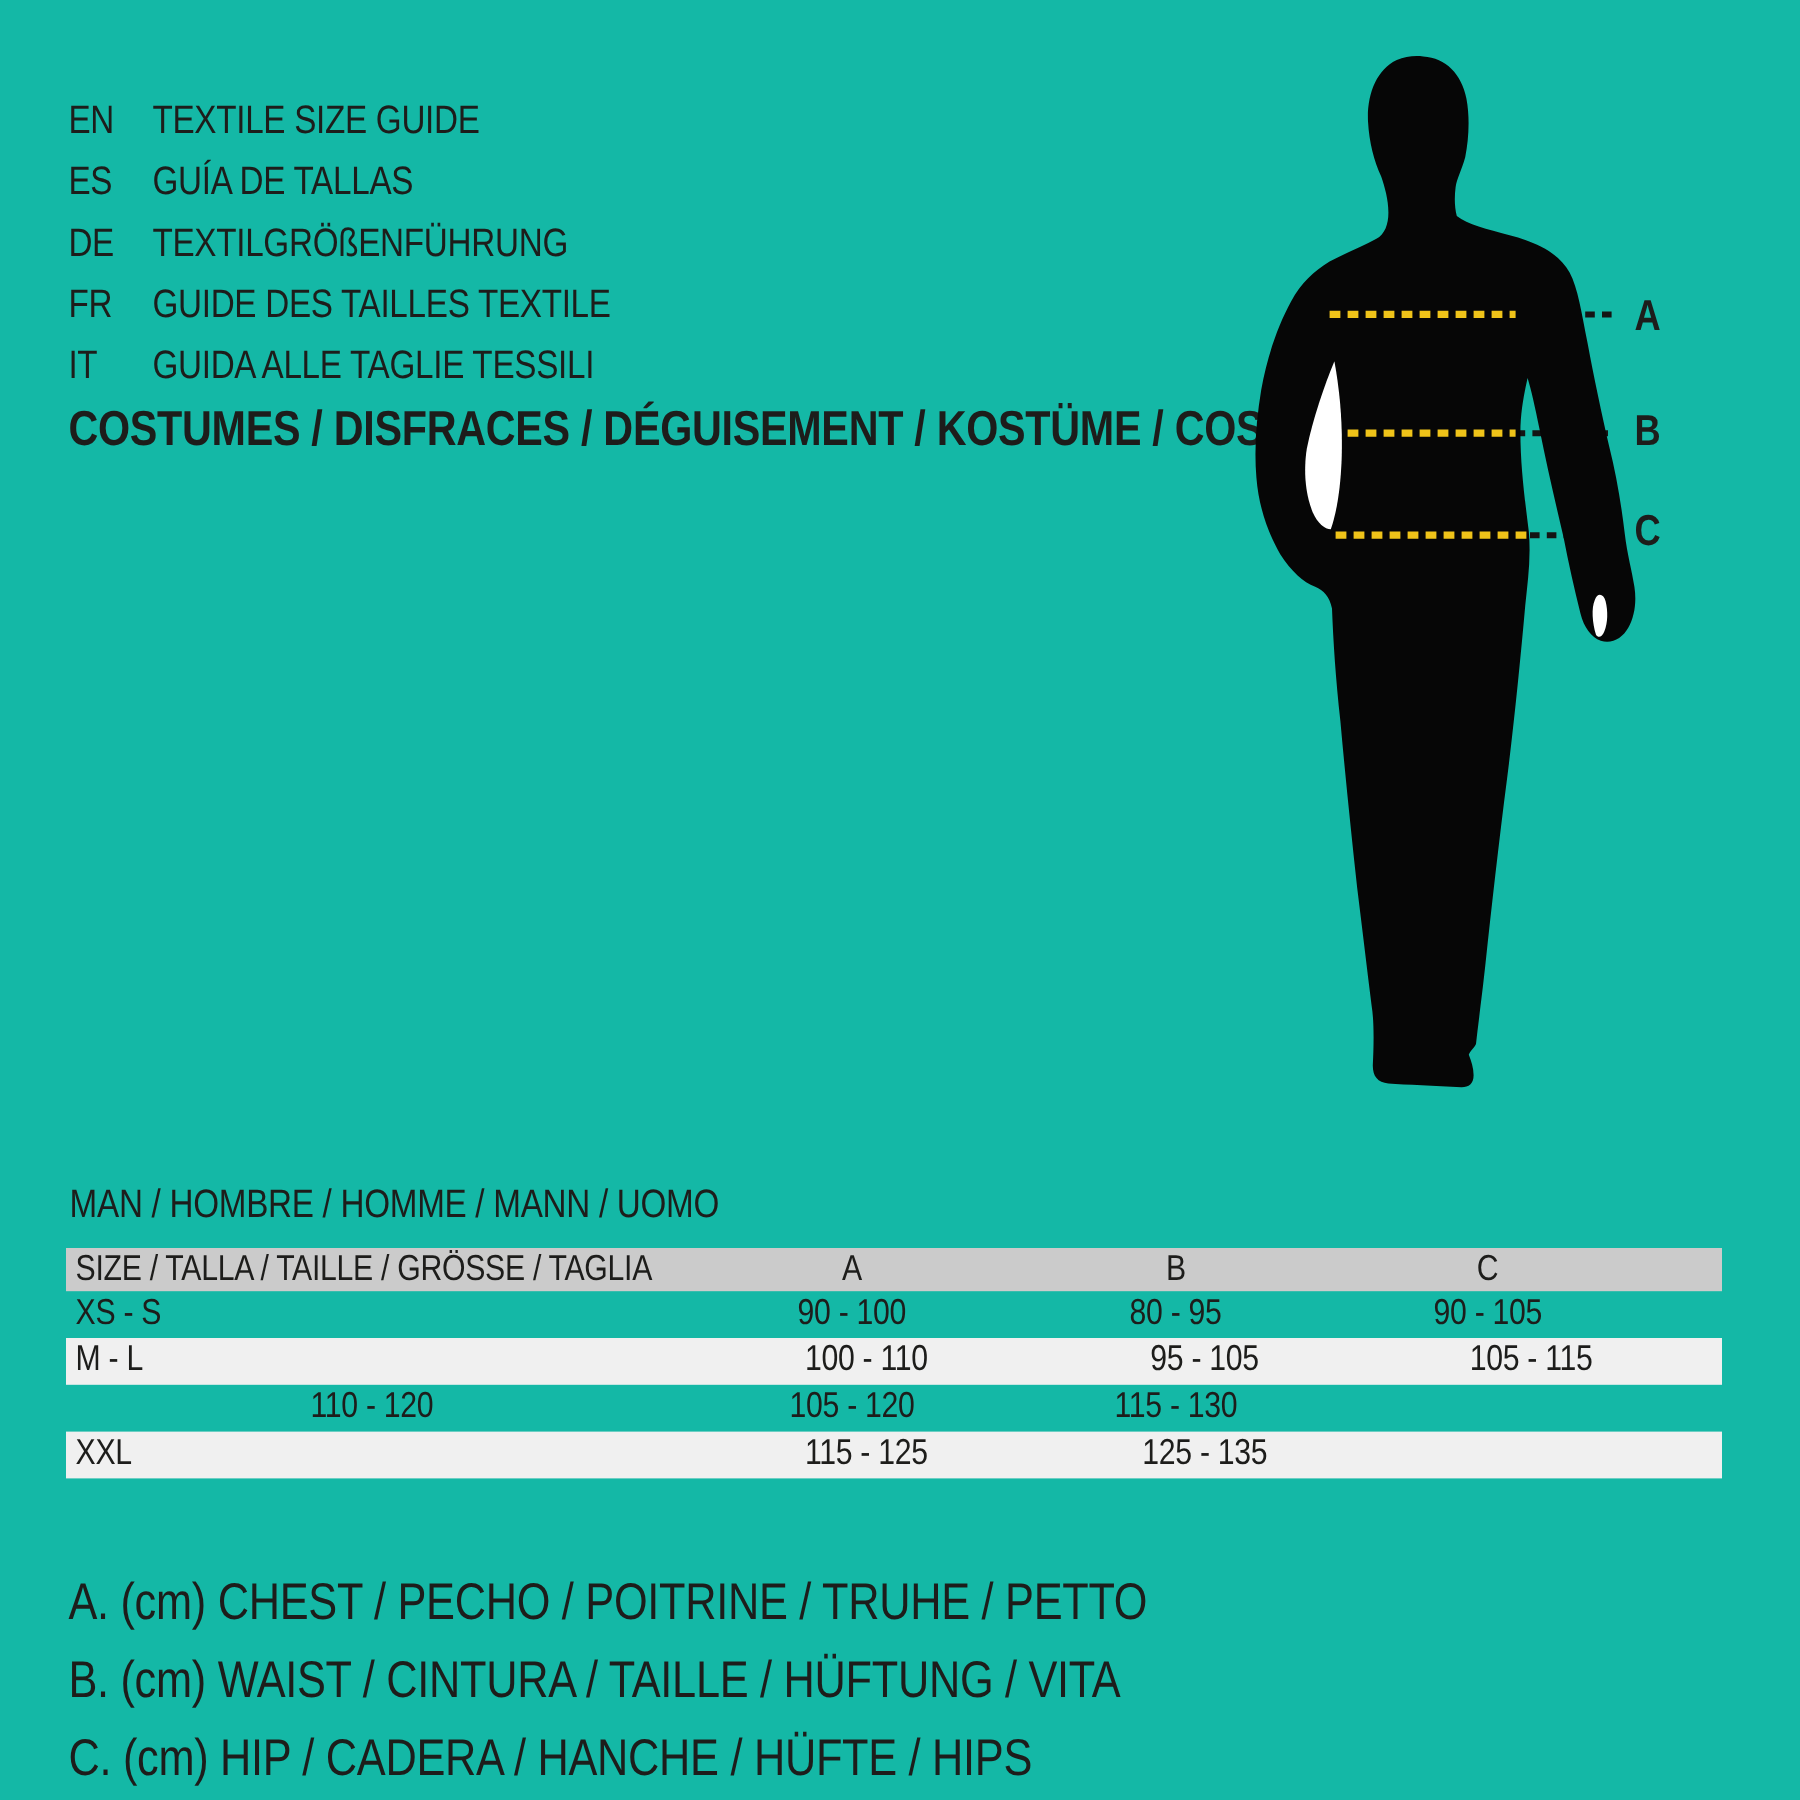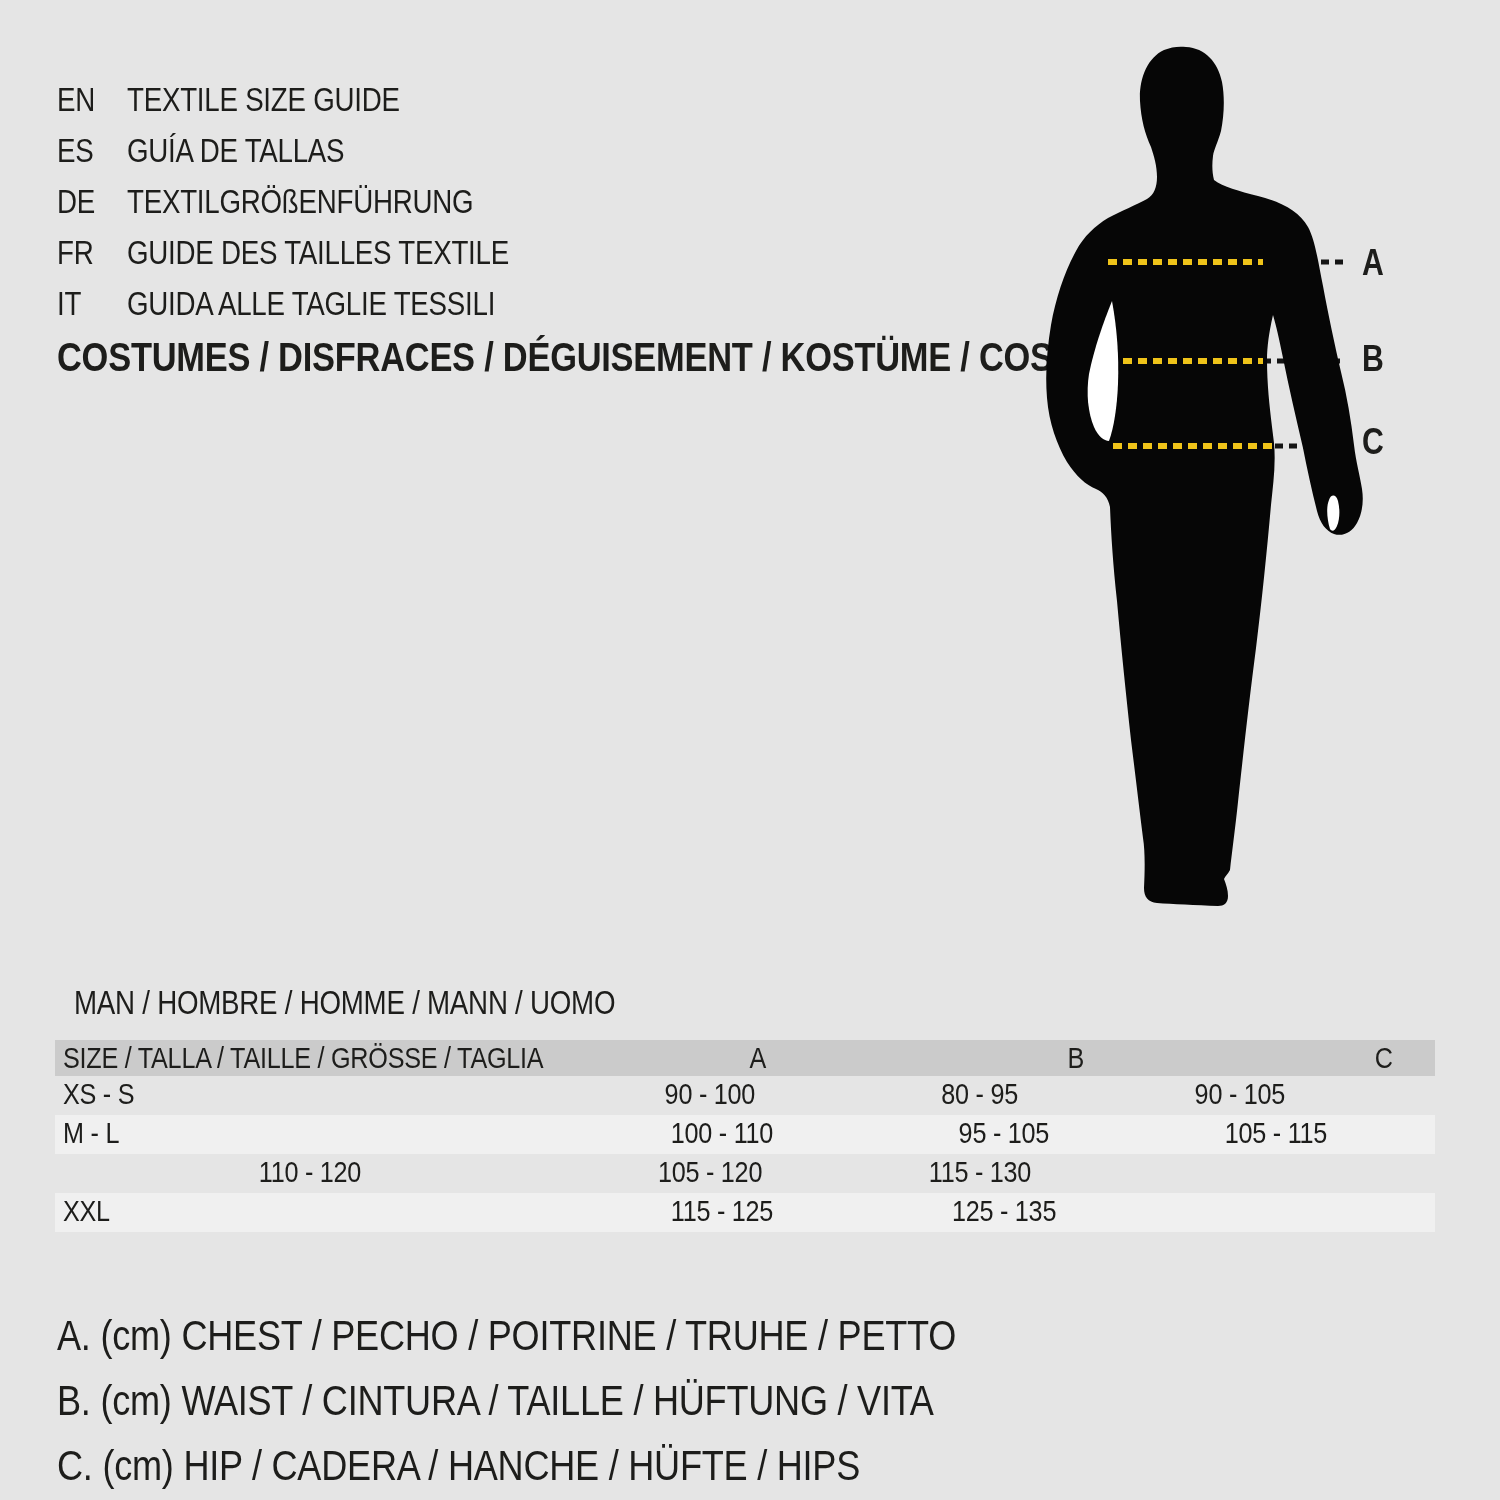--- a/index.html
+++ b/index.html
@@ -1,19 +1,19 @@
 <!DOCTYPE html>
 <html style="--accent: #EFC319; --header-bg: #cbcbcb; --alt-bg: #f0f0f0; --text: #1d1d1b;"><head>
 <meta charset="utf-8">
 <style>
   * { margin:0; padding:0; box-sizing:border-box; }
   html,body { background:#ffffff; }
   body { font-family:"Liberation Sans", sans-serif; color:var(--text,#1d1d1b); }
   .canvas {
-    position:relative; width:1500px; height:1500px; background:#e5e5e5;
+    position:relative; width:1500px; height:1500px; background:#14b8a6;
     overflow:hidden;
   }
   .cond {
     display:inline-block;
     transform:scaleX(0.84);
     transform-origin:0 50%;
     white-space:nowrap;
     letter-spacing:-0.3px;
   }
   .cond-c {
@@ -44,27 +44,27 @@
     position:absolute; width:44px; height:42px; line-height:42px;
     text-align:center; font-size:36px; font-weight:700;
   }
   #label-a { left:331px; top:202px; }  
   #label-b { left:331px; top:298px; }
   #label-c { left:331px; top:381px; }
 
   
   .section-title {
     position:absolute; left:58px; top:986px; height:34px; line-height:34px;
-    font-size:33px; font-weight:400;margin-left:16px;
+    font-size:33px; font-weight:400;
   }
 
   
   .size-table { position:absolute; left:55px; top:1040px; width:1380px; font-size:30px; }
   .trow { display:grid; grid-template-columns:510px 290px 250px 270px 60px; }
-  .trow.head { background:var(--header-bg,#cbcbcb); height:36px; line-height:36px;gap:48px; }
+  .trow.head { background:var(--header-bg,#cbcbcb); height:36px; line-height:36px; }
   .trow.data { height:39px; line-height:35px; }
   .trow.alt  { background:var(--alt-bg,#f0f0f0);gap:12px; }
   .cell-size { text-align:left; padding-left:8px; }
   .cell-num  { text-align:center; }
 
   
   .legend { position:absolute; left:57px; top:1319px; }
   .legend-row { height:65px; line-height:33px; font-size:43px; }
   .legend-row .cond { vertical-align:top; }
 

